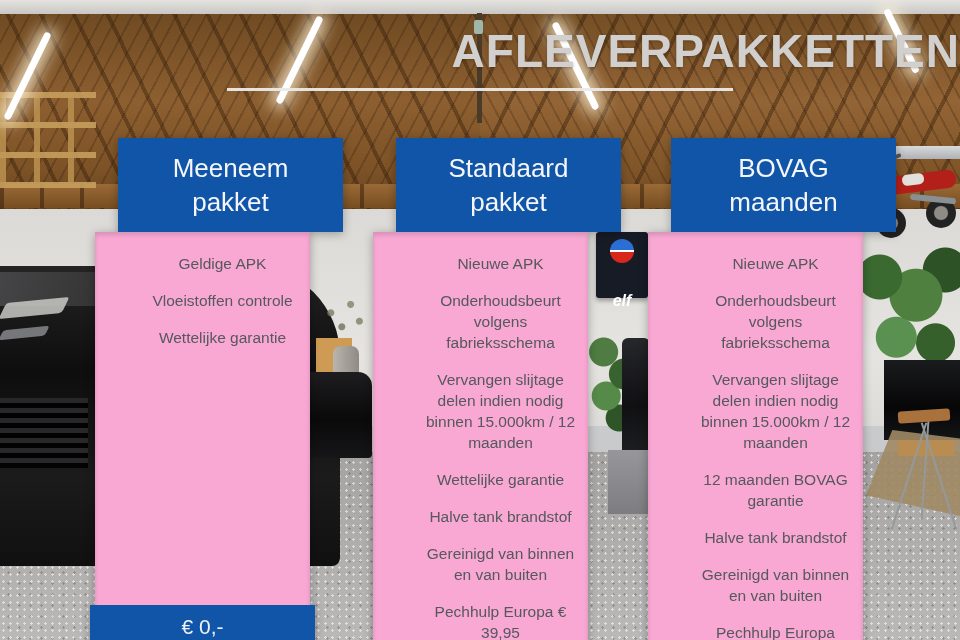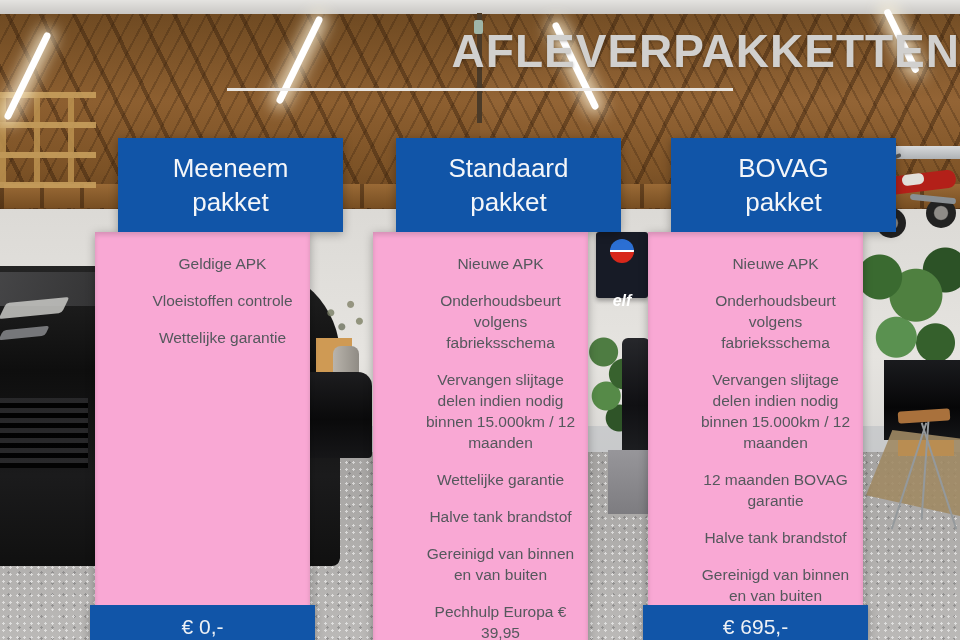--- a/index.html
+++ b/index.html
@@ -237,29 +237,26 @@
       <span class="pkg-item">Vervangen slijtage delen indien nodig binnen 15.000km / 12 maanden</span>
       <span class="pkg-item">Wettelijke garantie</span>
       <span class="pkg-item">Halve tank brandstof</span>
       <span class="pkg-item">Gereinigd van binnen en van buiten</span>
       <span class="pkg-item">Pechhulp Europa € 39,95</span>
     </div>
   </div>
 
   <div class="card card-3">
     <div class="card-header">
-      <div class="pkg-name">BOVAG pakket</div>
+      <div class="pkg-name">BOVAG maanden</div>
     </div>
     <div class="card-body">
       <span class="pkg-item">Nieuwe APK</span>
       <span class="pkg-item">Onderhoudsbeurt volgens fabrieksschema</span>
       <span class="pkg-item">Vervangen slijtage delen indien nodig binnen 15.000km / 12 maanden</span>
       <span class="pkg-item">12 maanden BOVAG garantie</span>
       <span class="pkg-item">Halve tank brandstof</span>
       <span class="pkg-item">Gereinigd van binnen en van buiten</span>
       <span class="pkg-item">Pechhulp Europa</span>
     </div>
-    <div class="card-footer">
-      <div class="pkg-price">€ 695,-</div>
-    </div>
   </div>
 
 </div>
 
 </body></html>

